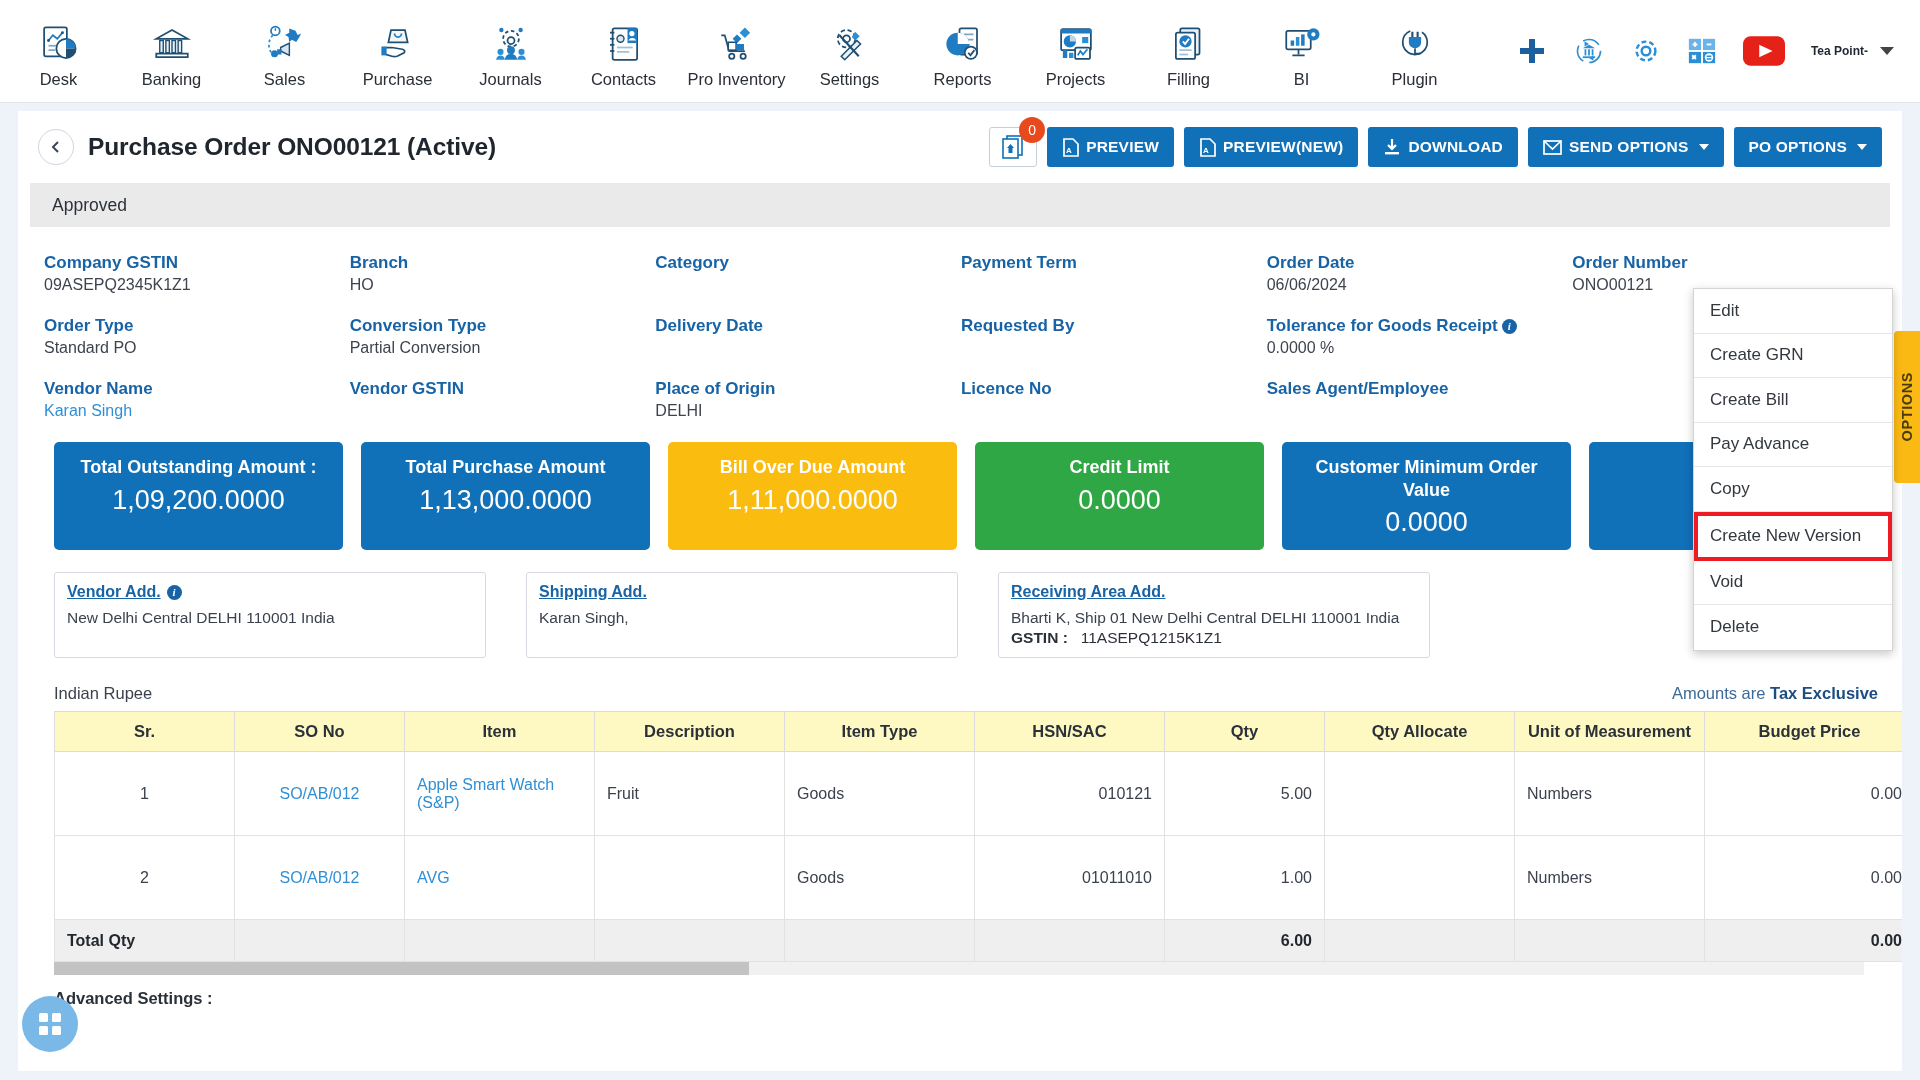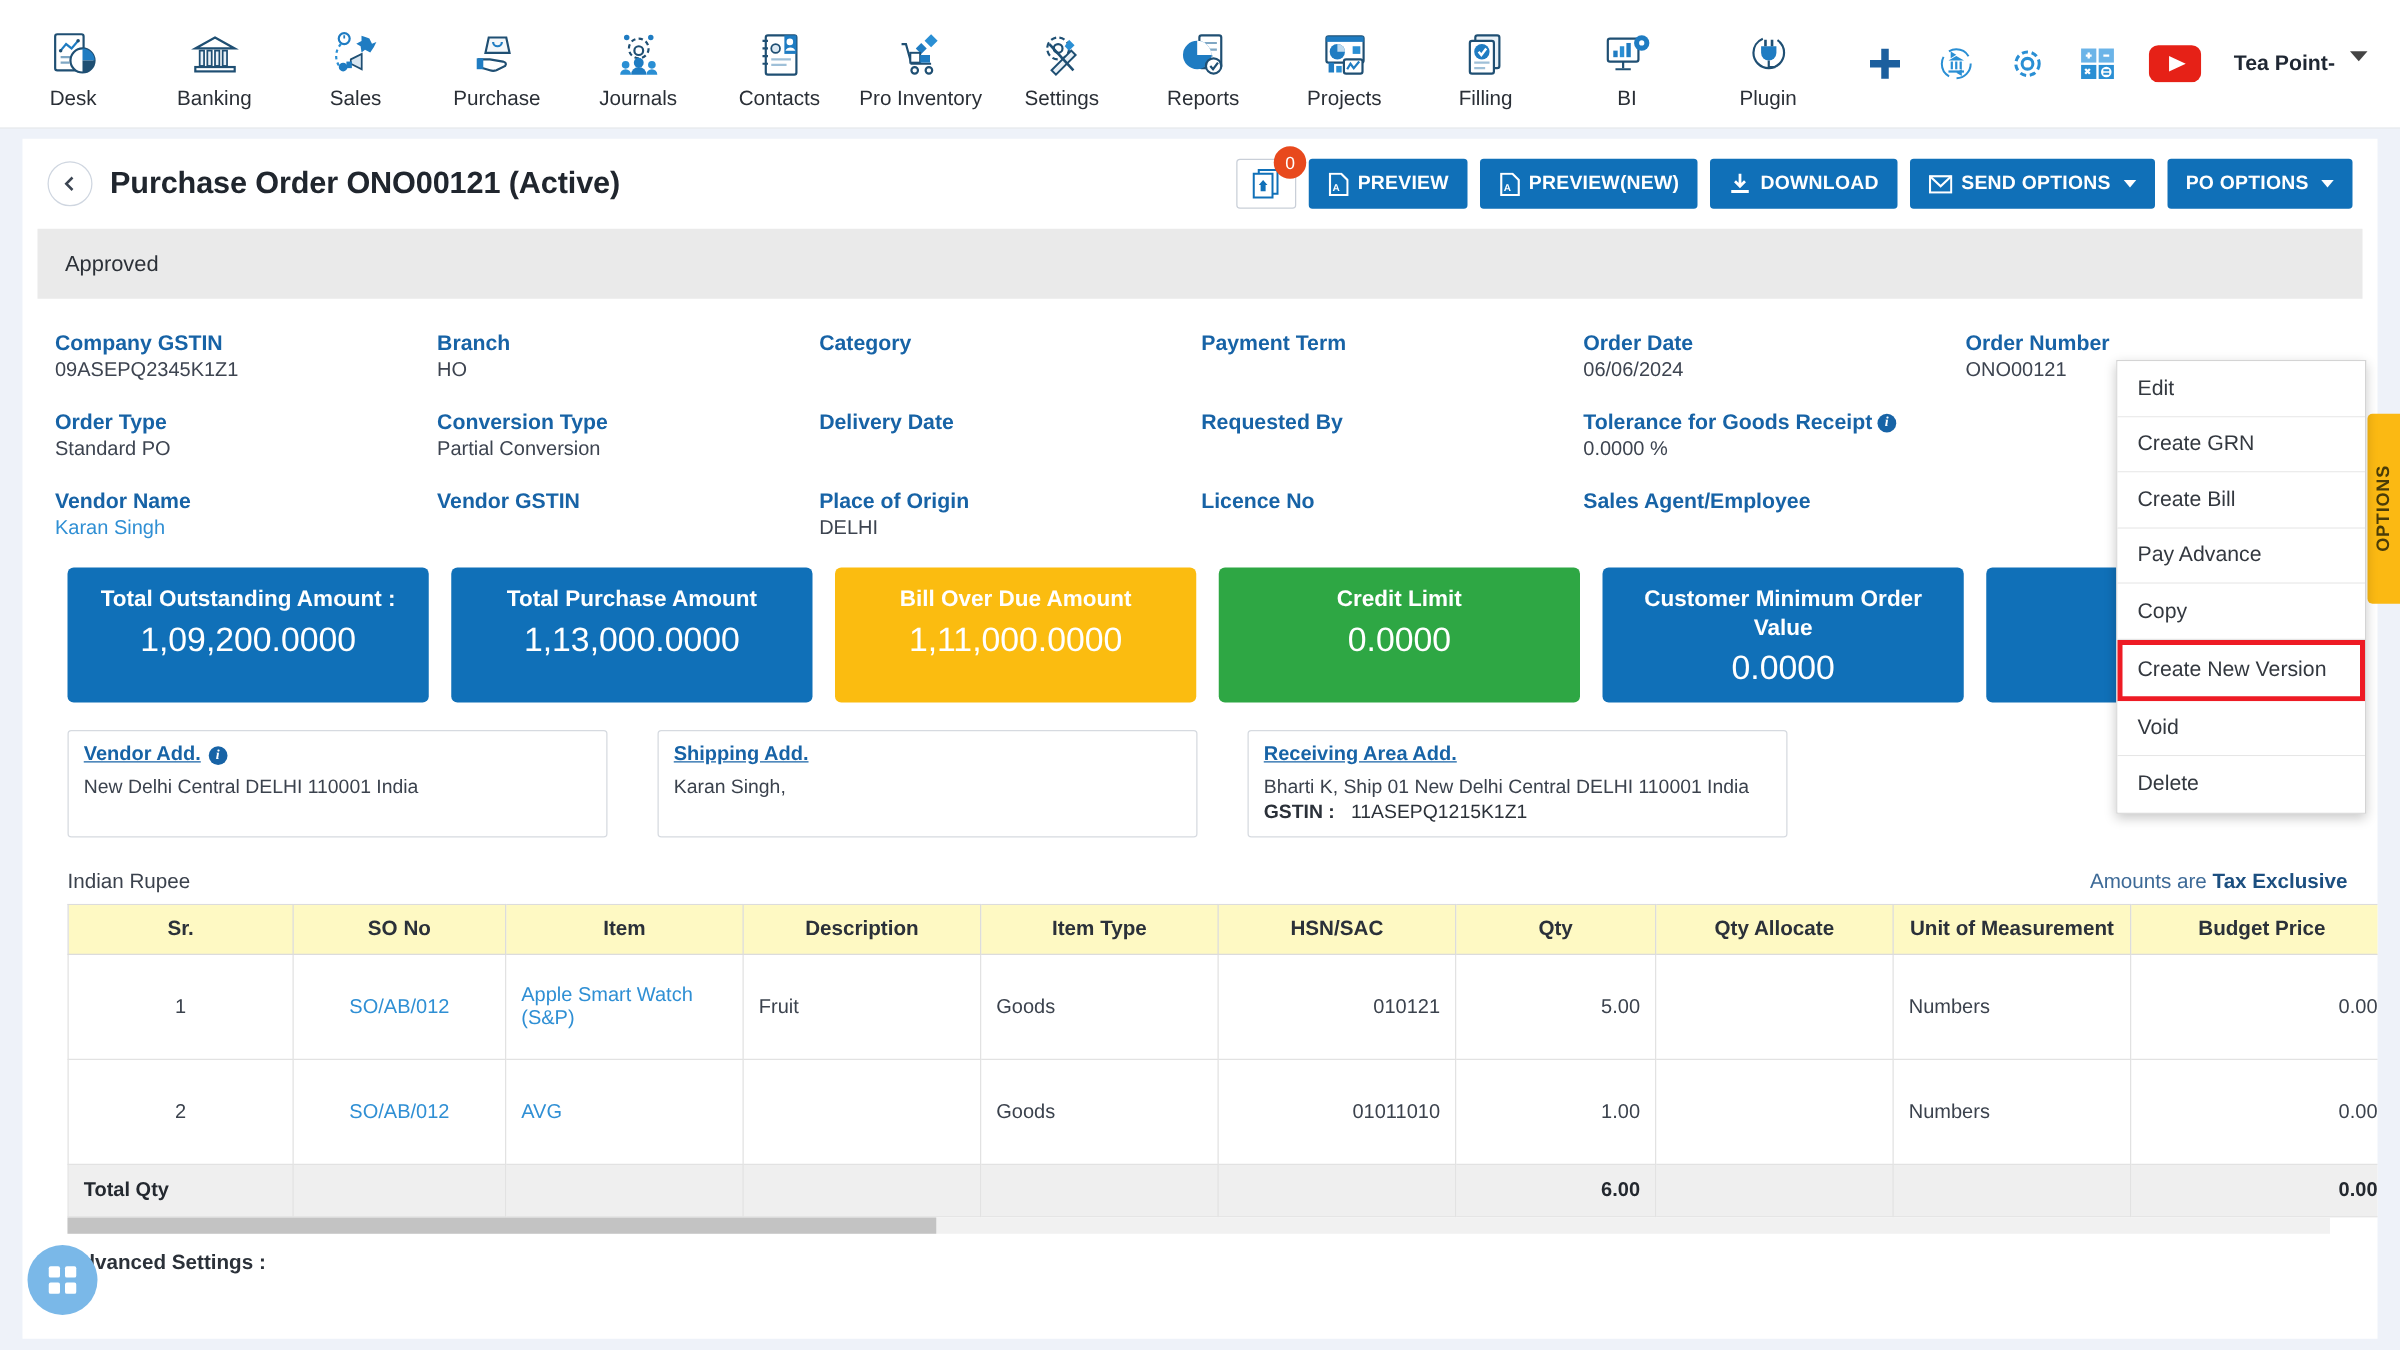--- a/index.html
+++ b/index.html
@@ -35,22 +35,22 @@
     font-family: "Liberation Sans", sans-serif;
     white-space: nowrap;
   }
   .nav-right {
     margin-left: auto;
     display: flex; align-items: center; gap: 26px;
     padding-right: 8px;
   }
   .nav-right .r-icon { cursor: pointer; display:flex; align-items:center; }
   .tenant {
-    display:flex; align-items:flex-start; gap: 12px;
-    font-size: 17px; font-weight: bold; color: #1f2733;
+    display:flex; align-items:center; gap: 12px;
+    font-size: 12px; font-weight: bold; color: #1f2733;
     cursor: pointer;
   }
   .chev-down { width:0;height:0;border-left:7px solid transparent;border-right:7px solid transparent;border-top:8px solid #444; }
 
   
   .page {
     background: #eef2f9;
     height: 977px;
     padding: 8px 0 0 0;
     position: relative;
@@ -104,21 +104,21 @@
     font-family: "Liberation Sans", sans-serif;
   }
   .btn .caret {
     width:0;height:0;border-left:5px solid transparent;border-right:5px solid transparent;
     border-top:6px solid #fff; margin-left: 3px;
   }
 
   
   .status-banner {
     background: #eaeaea; margin: 4px 12px 0 12px;
-    height: 56px; display:flex; align-items:center;
+    height: 44px; display:flex; align-items:center;
     padding-left: 22px; font-size: 17.5px; color: #2c3138;
   }
 
   
   .info-grid {
     display: grid;
     grid-template-columns: repeat(6, 1fr);
     padding: 26px 24px 6px 26px;
     row-gap: 22px;
   }

